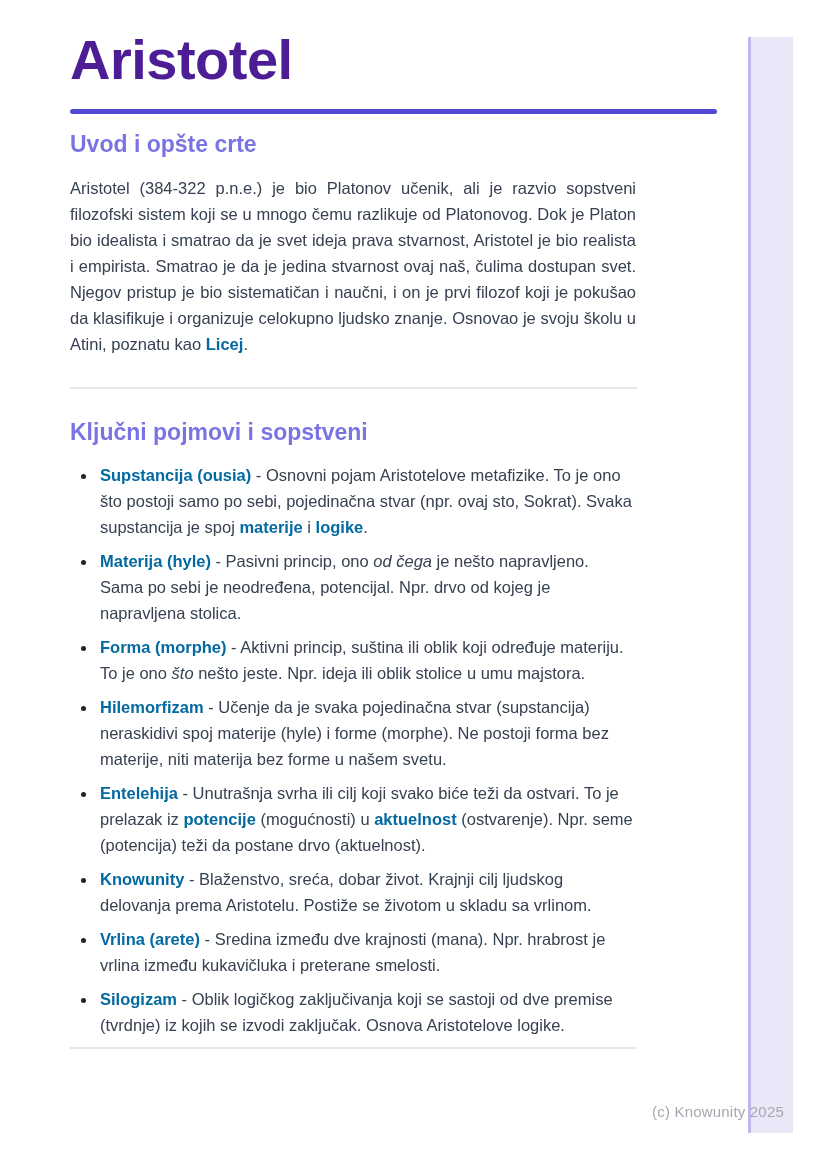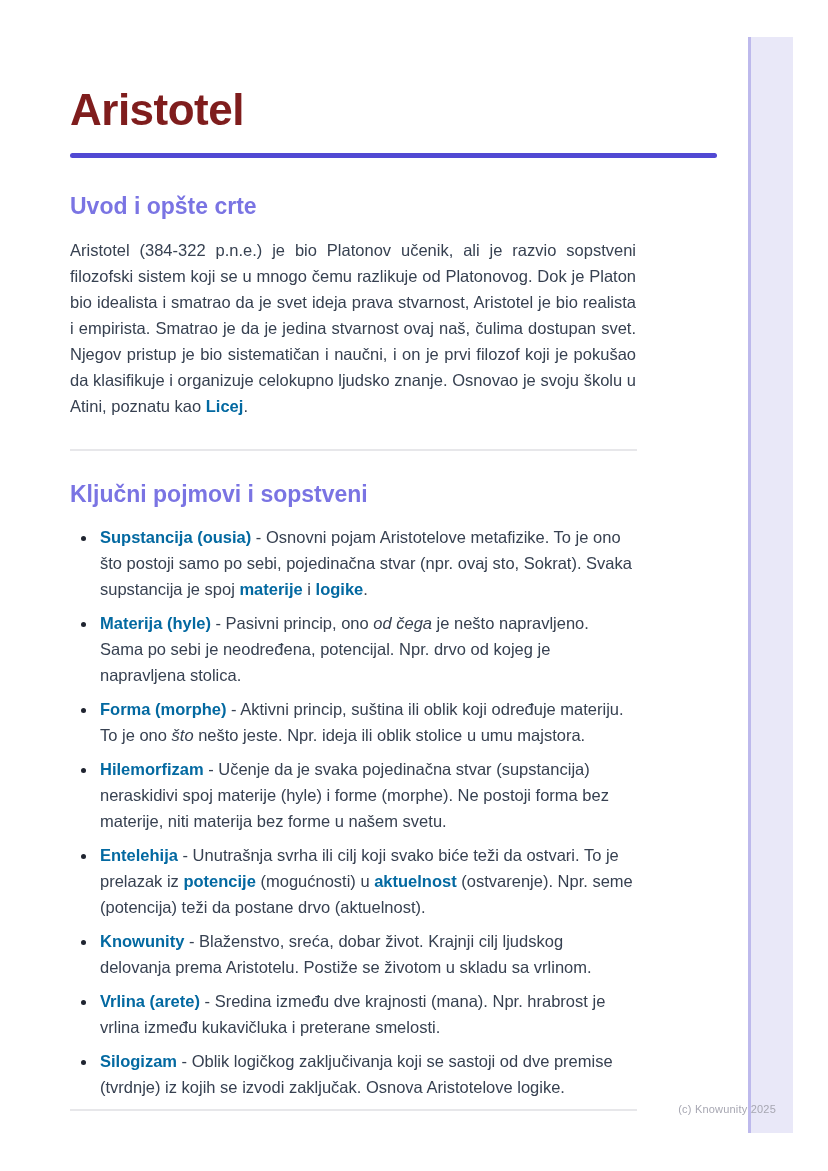--- a/index.html
+++ b/index.html
@@ -17,40 +17,40 @@
     width:45px; height:1096px;
     background:#E9E8F8;
     border-left:3px solid #BDB9EC;
   }
   .content {
     position:absolute;
     left:70px; top:0;
     width:566px;
   }
   .page-title {
-    margin-top:86px;
-    font-size:44px;
+    margin-top:30px;
+    font-size:56px;
     line-height:1.08;
     font-weight:bold;
     letter-spacing:-0.5px;
-    color:#7f1d1d;
+    color:#4c1d95;
   }
   .title-rule {
     margin-top:19px;
     width:647px; height:5px;
     background:#5149D3;
     border-radius:3px;
   }
   .section-heading {
     font-size:23px;
     line-height:28px;
     font-weight:bold;
     color:#7A74E3;
   }
-  .h-intro   { margin-top:34px; }
+  .h-intro   { margin-top:16px; }
   .h-key     { margin-top:29px; }
   .h-detail  { margin-top:29px; }
   .intro-paragraph {
     margin-top:17px;
     font-size:16.5px;
     line-height:26px;
     text-align:justify;
     color:#374151;
   }
   .divider {
@@ -70,22 +70,22 @@
     line-height:26px;
     color:#374151;
     padding-left:3px;
   }
   ul.concepts li + li { margin-top:8px; }
   ul.concepts li::marker { color:#1F2430; font-size:15px; }
   .b { font-weight:bold; color:#0369a1; }
   .i { font-style:italic; }
   .footer-credit {
     position:absolute;
-    top:1103px; right:52px;
-    font-size:11px;
+    top:1103px; right:44px;
+    font-size:15px;
     letter-spacing:0.2px;
     color:#A7A7B2;
   }
 </style>
 </head>
 <body>
 
 <div class="side-bar"></div>
 
 <div class="content">

